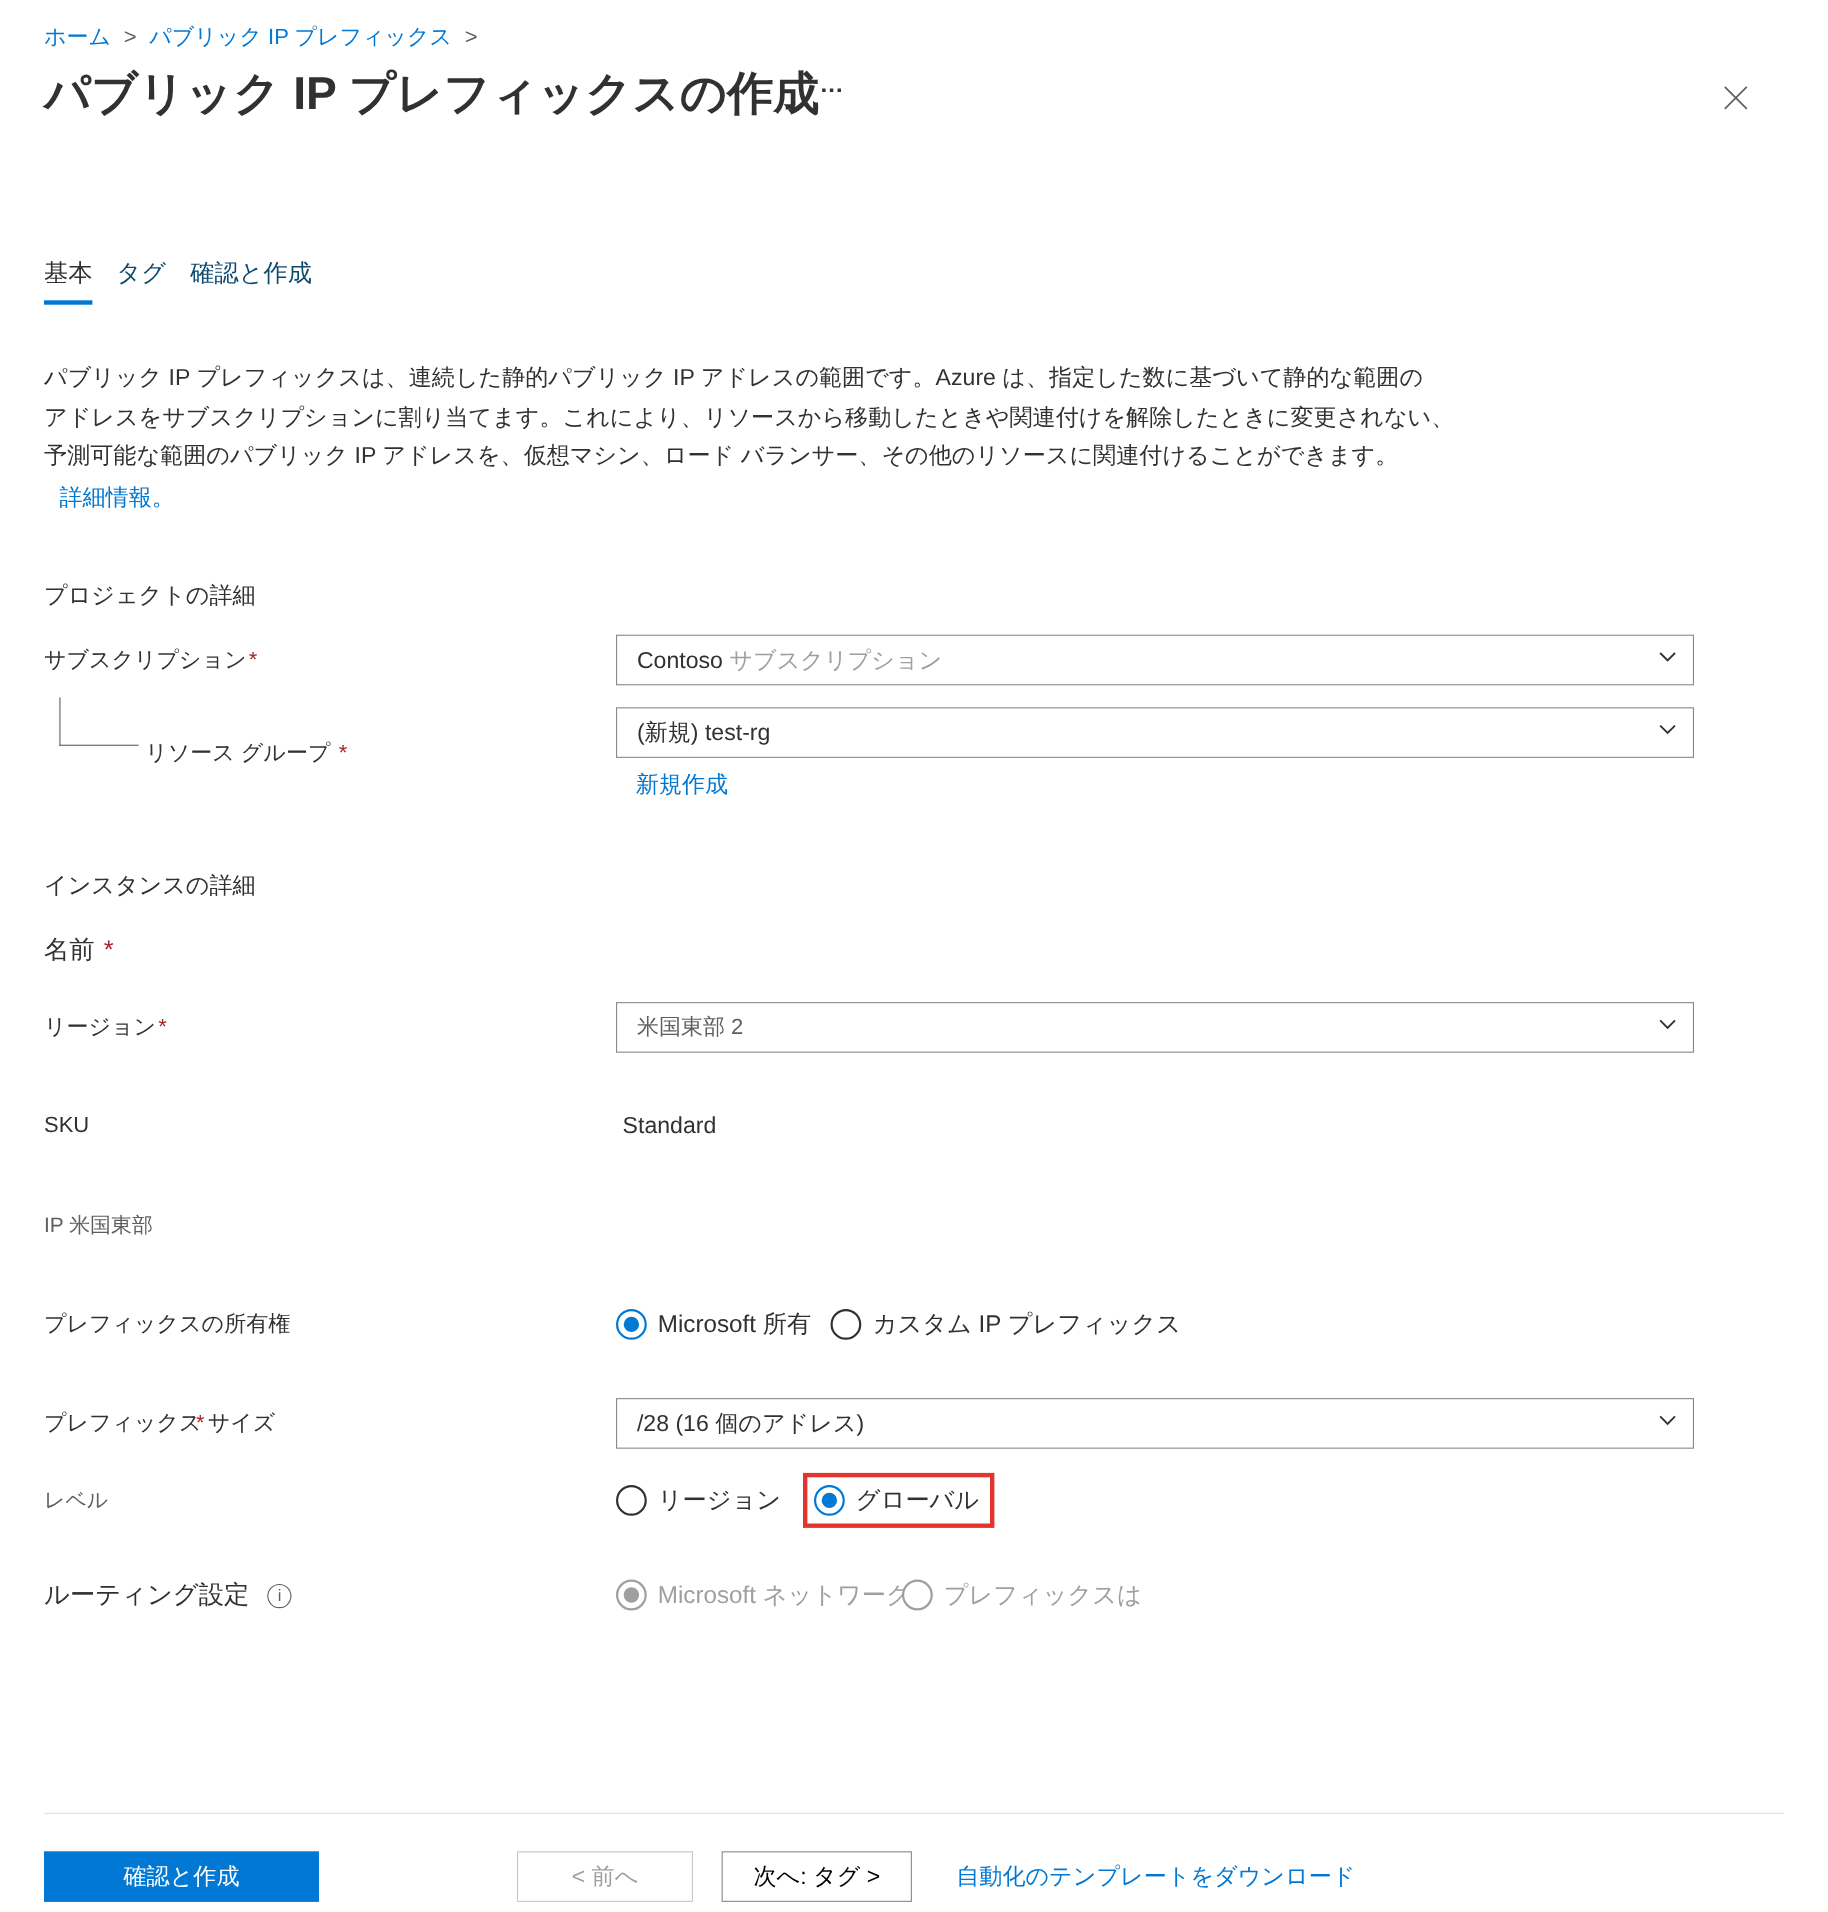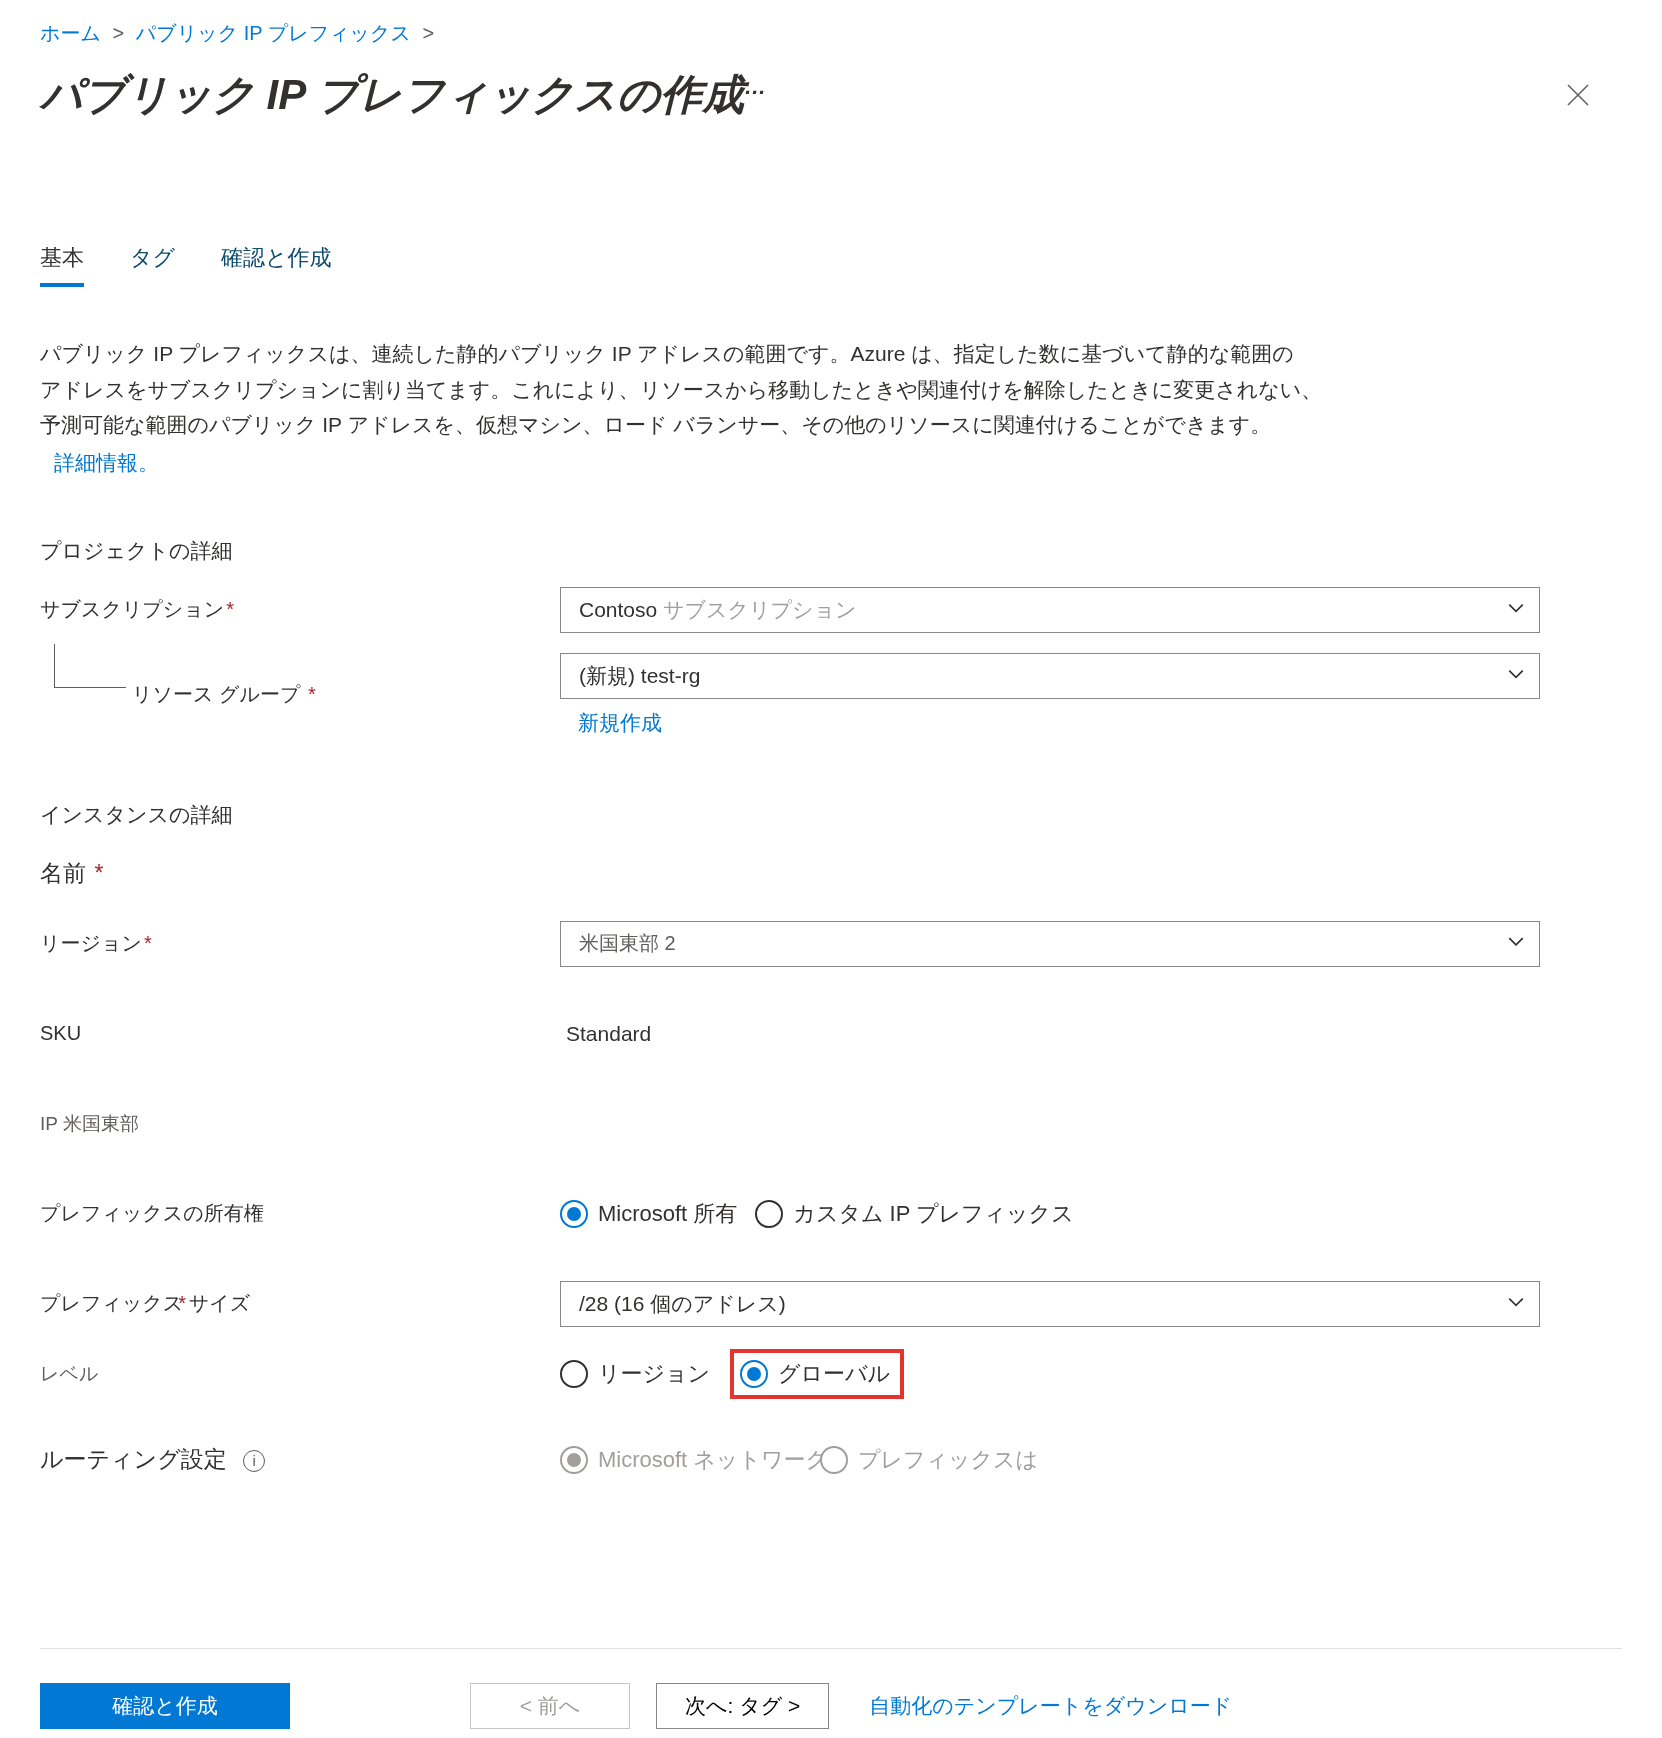--- a/index.html
+++ b/index.html
@@ -5,26 +5,26 @@
   * { box-sizing: border-box; }
   html, body { margin:0; padding:0; font-family: "Segoe UI", "Yu Gothic UI", "Meiryo", -apple-system, sans-serif; color:#323130; background:#fff; }
   body { width:1662px; height:1738px; position:relative; padding:20px 40px 0 40px; }
 
   
   .breadcrumb { font-size:20px; margin-bottom:10px; color:#605e5c; }
   .breadcrumb a { color:#0078d4; text-decoration:none; cursor:pointer; }
   .breadcrumb .sep { color:#605e5c; margin:0 6px; }
 
   
-  .header-row { display:flex; justify-content:space-between; align-items:center; margin-top:20px;font-style:italic; }
+  .header-row { display:flex; justify-content:space-between; align-items:flex-end; margin-top:10px; }
   .page-title { font-size:42px; font-weight:600; letter-spacing:0; margin:0; }
   .close-x { font-size:30px; color:#605e5c; cursor:pointer; padding:4px 10px; line-height:1; margin-right:20px; margin-top:4px; }
 
   
-  .tabs { display:flex; gap:46px; margin-top:120px; border-bottom:1px solid transparent; }
+  .tabs { display:flex; gap:22px; margin-top:120px; border-bottom:1px solid transparent; }
   .tab { font-size:22px; color:#0c4a6e; padding-bottom:10px; cursor:pointer; }
   .tab.active { color:#323130; border-bottom:4px solid #0078d4; font-weight:400; }
   
   
   .desc-block { margin-top:48px; font-size:21px; line-height:1.7; max-width:1480px; }
   .desc-block .learn-link { color:#0078d4; text-decoration:none; cursor:pointer; display:block; margin-top:2px; margin-left:14px; }
 
   
   .section-header { font-size:21px; margin-top:56px; margin-bottom:22px; color:#323130; }
 

